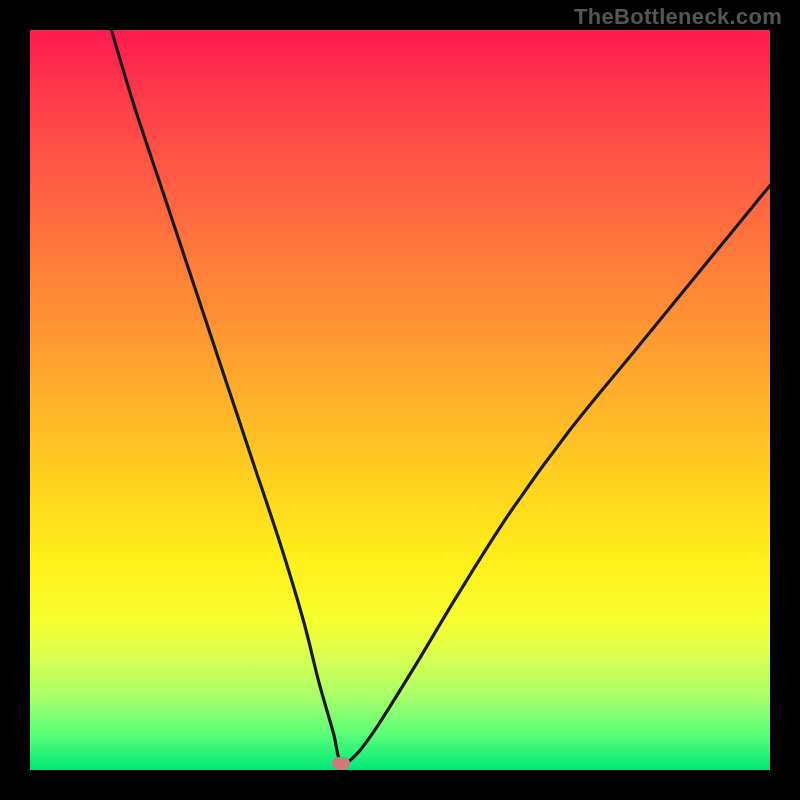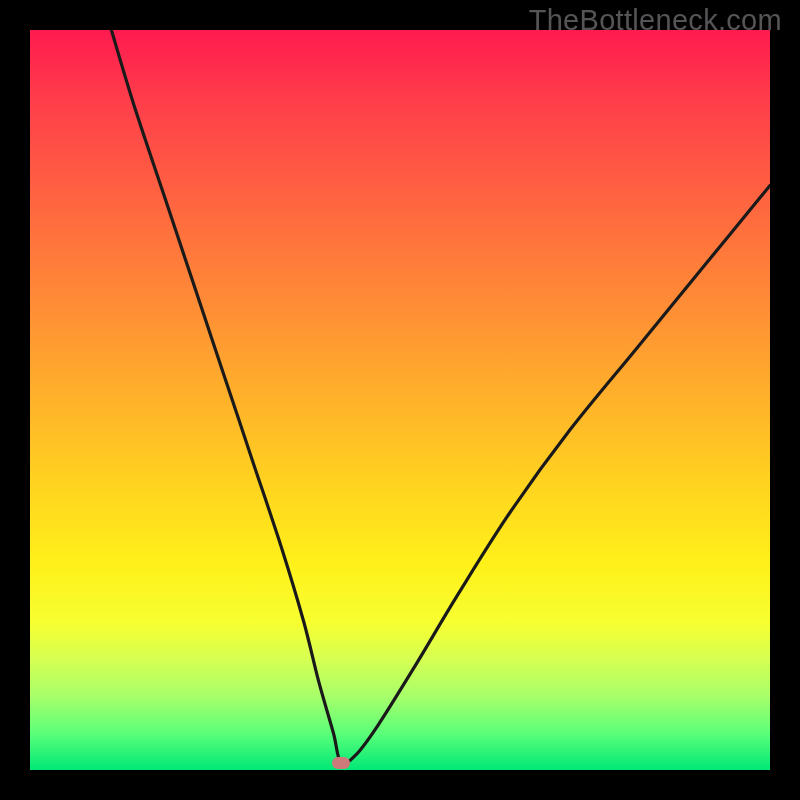--- a/index.html
+++ b/index.html
@@ -15,22 +15,22 @@
     position: relative;
     width: 800px;
     height: 800px;
     background: #000;
   }
   .watermark {
     position: absolute;
     top: 4px;
     right: 18px;
     color: #555558;
-    font-size: 29px;
-    font-weight: 400;
+    font-size: 22px;
+    font-weight: 700;
     letter-spacing: 0.3px;
     z-index: 10;
   }
   .plot {
     position: absolute;
     left: 30px;
     top: 30px;
     width: 740px;
     height: 740px;
     

